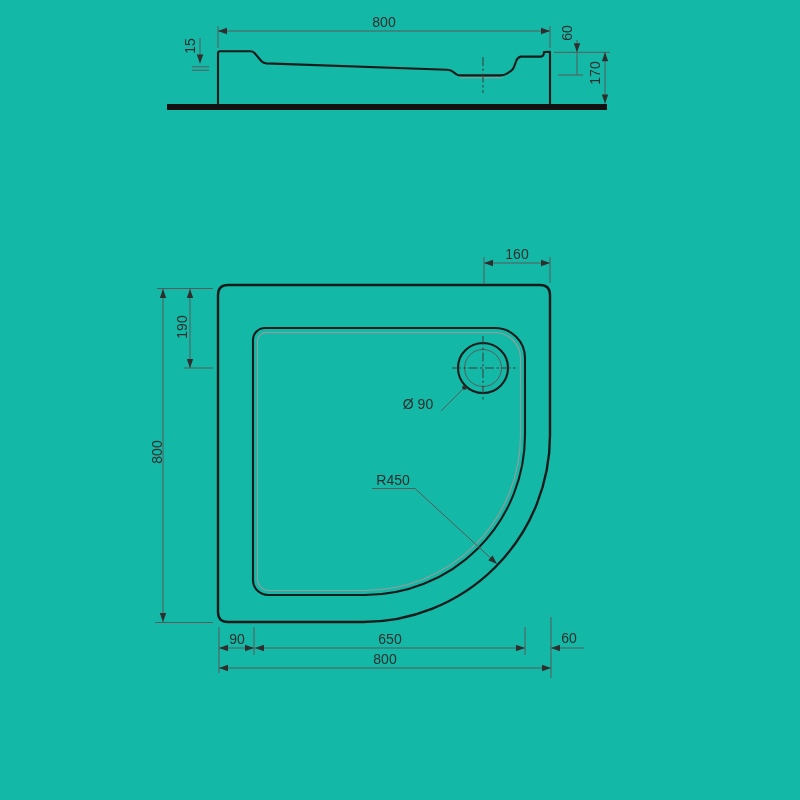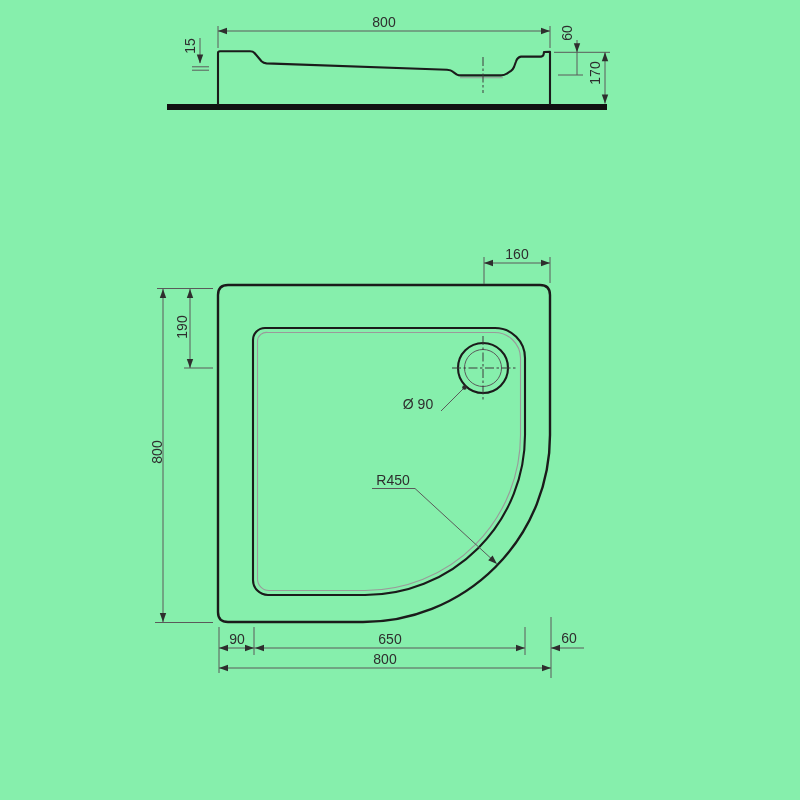--- a/index.html
+++ b/index.html
@@ -1,16 +1,16 @@
 <!DOCTYPE html>
 <html><head>
 <meta charset="utf-8">
 <style>
   html,body{margin:0;padding:0;background:#ffffff;}
-  .stage{position:relative;width:800px;height:800px;background:#86efac;overflow:hidden;}
+  .stage{position:relative;width:800px;height:800px;background:#14b8a6;overflow:hidden;}
   svg{position:absolute;left:0;top:0;}
   .dim-text{font-family:"Liberation Sans","DejaVu Sans",sans-serif;font-size:14px;fill:#2e2e2e;}
   .outline{stroke:#1b1b1b;stroke-width:2.4;fill:none;stroke-linejoin:round;stroke-linecap:round;}
   .outline-med{stroke:#1b1b1b;stroke-width:2.1;fill:none;stroke-linejoin:round;stroke-linecap:round;}
   .thin{stroke:#5a5a5a;stroke-width:1;fill:none;}
   .thin2{stroke:#9a9a9a;stroke-width:1.1;fill:none;}
   .cl{stroke:#3d3d3d;stroke-width:1;fill:none;stroke-dasharray:9 2.5 2.5 2.5;}
   .arr{fill:#2e2e2e;stroke:none;}
 </style>
 </head>

